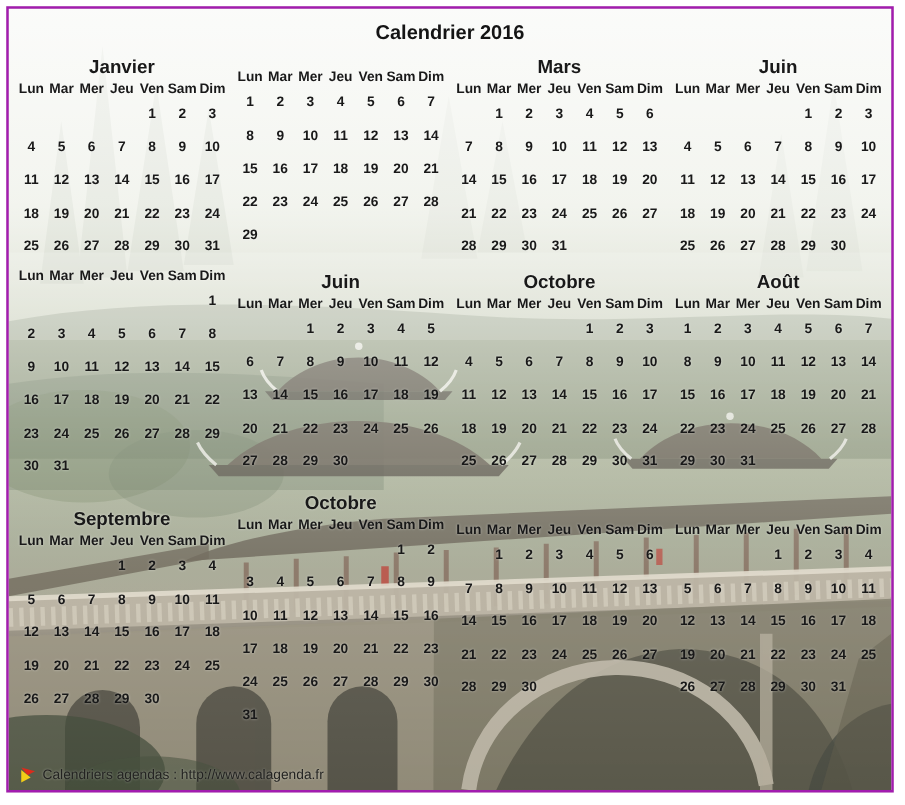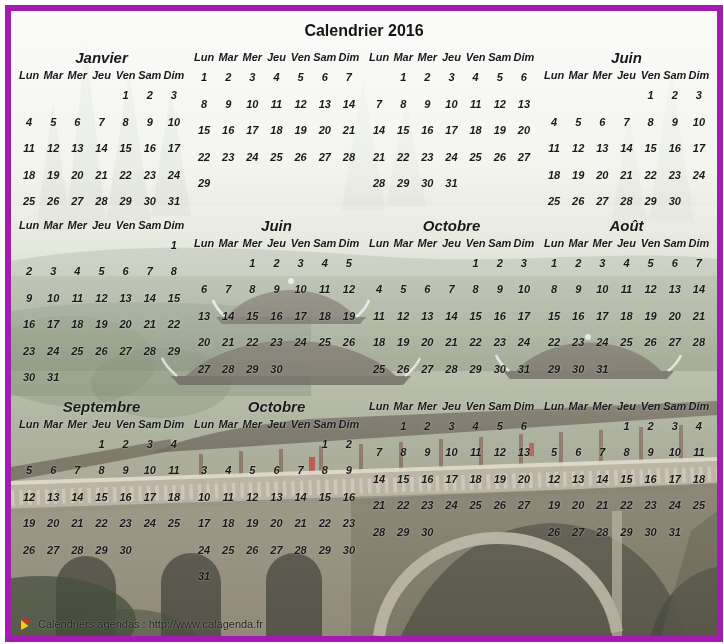--- a/index.html
+++ b/index.html
@@ -3,31 +3,31 @@
 <meta charset="utf-8">
 <style>
   html,body{margin:0;padding:0;}
   body{
     width:724px;height:644px;background:#ffffff;
     font-family:"Liberation Sans",sans-serif;
     position:relative;overflow:hidden;
   }
   .page{
     position:absolute;left:5px;top:5px;width:706px;height:625px;
-    border:6px solid #a21caf;overflow:hidden;background:#e6e8df;
+    border:2px solid #a21caf;overflow:hidden;background:#e6e8df;
   }
   .bg{position:absolute;left:0;top:0;width:100%;height:100%;}
   .title{
     position:relative;margin-top:10px;height:20px;line-height:20px;
     text-align:center;font-size:16px;font-weight:bold;color:#141414;
     text-shadow:0 0 2px rgba(255,255,255,.55);
   }
   .months-row{
     position:relative;display:flex;justify-content:space-between;
-    align-items:flex-start;padding:0 6px;font-style:italic;
+    align-items:center;padding:0 6px;
   }
   #row1{margin-top:8px}
   #row2{margin-top:2px}
   #row3{margin-top:7px}
   .month{width:169px;}
   .month-name{
     text-align:center;font-size:15px;font-weight:bold;height:18px;
     line-height:18px;color:#191919;text-shadow:0 0 2px rgba(255,255,255,.55);
   }
   .dow-row,.week{display:grid;grid-template-columns:repeat(7,1fr);}
@@ -265,20 +265,21 @@
           <span class="day-cell">29</span>
           <span class="day-cell"></span>
           <span class="day-cell"></span>
           <span class="day-cell"></span>
           <span class="day-cell"></span>
           <span class="day-cell"></span>
           <span class="day-cell"></span>
         </div>
       </div>
       <div class="month">
+        <div class="month-name">Mars</div>
         <div class="dow-row">
           <span class="dow-cell">Lun</span>
           <span class="dow-cell">Mar</span>
           <span class="dow-cell">Mer</span>
           <span class="dow-cell">Jeu</span>
           <span class="dow-cell">Ven</span>
           <span class="dow-cell">Sam</span>
           <span class="dow-cell">Dim</span>
         </div>
         <div class="week">

